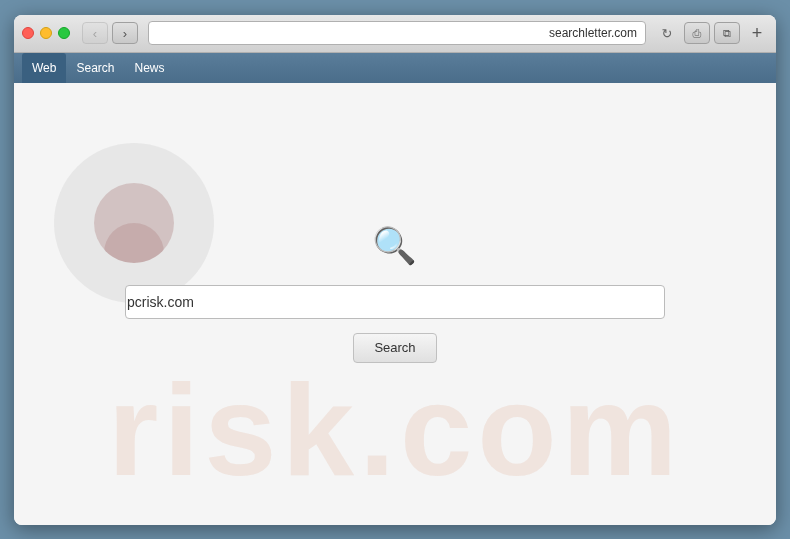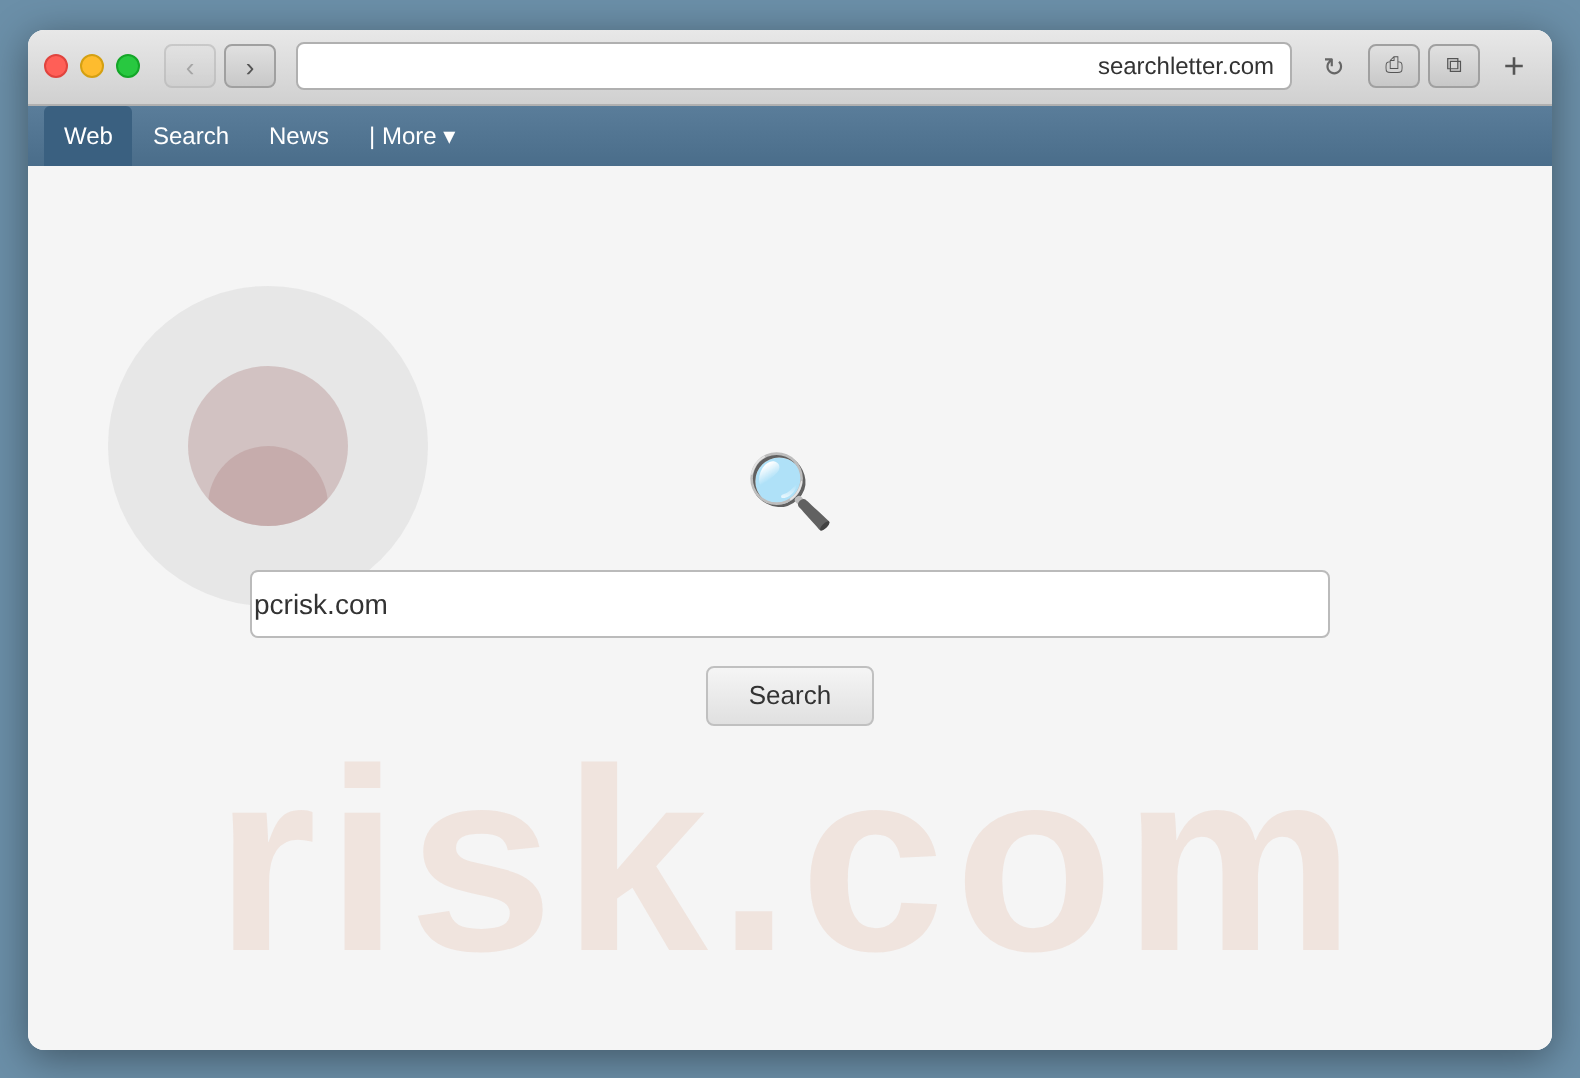--- a/index.html
+++ b/index.html
@@ -286,23 +286,20 @@
   <div class="nav-bar">
     <div class="nav-item active">
       <span>Web</span>
     </div>
     <div class="nav-item">
       <span>Search</span>
     </div>
     <div class="nav-item">
       <span>News</span>
     </div>
-    <div class="nav-item">
-      <span>| More ▾</span>
-    </div>
   </div>
 
   <div class="page-content">
 
     <div class="watermark-container">
       <div class="watermark-avatar">
         <div class="watermark-avatar-inner">
           <div class="watermark-avatar-body"></div>
         </div>
       </div>

